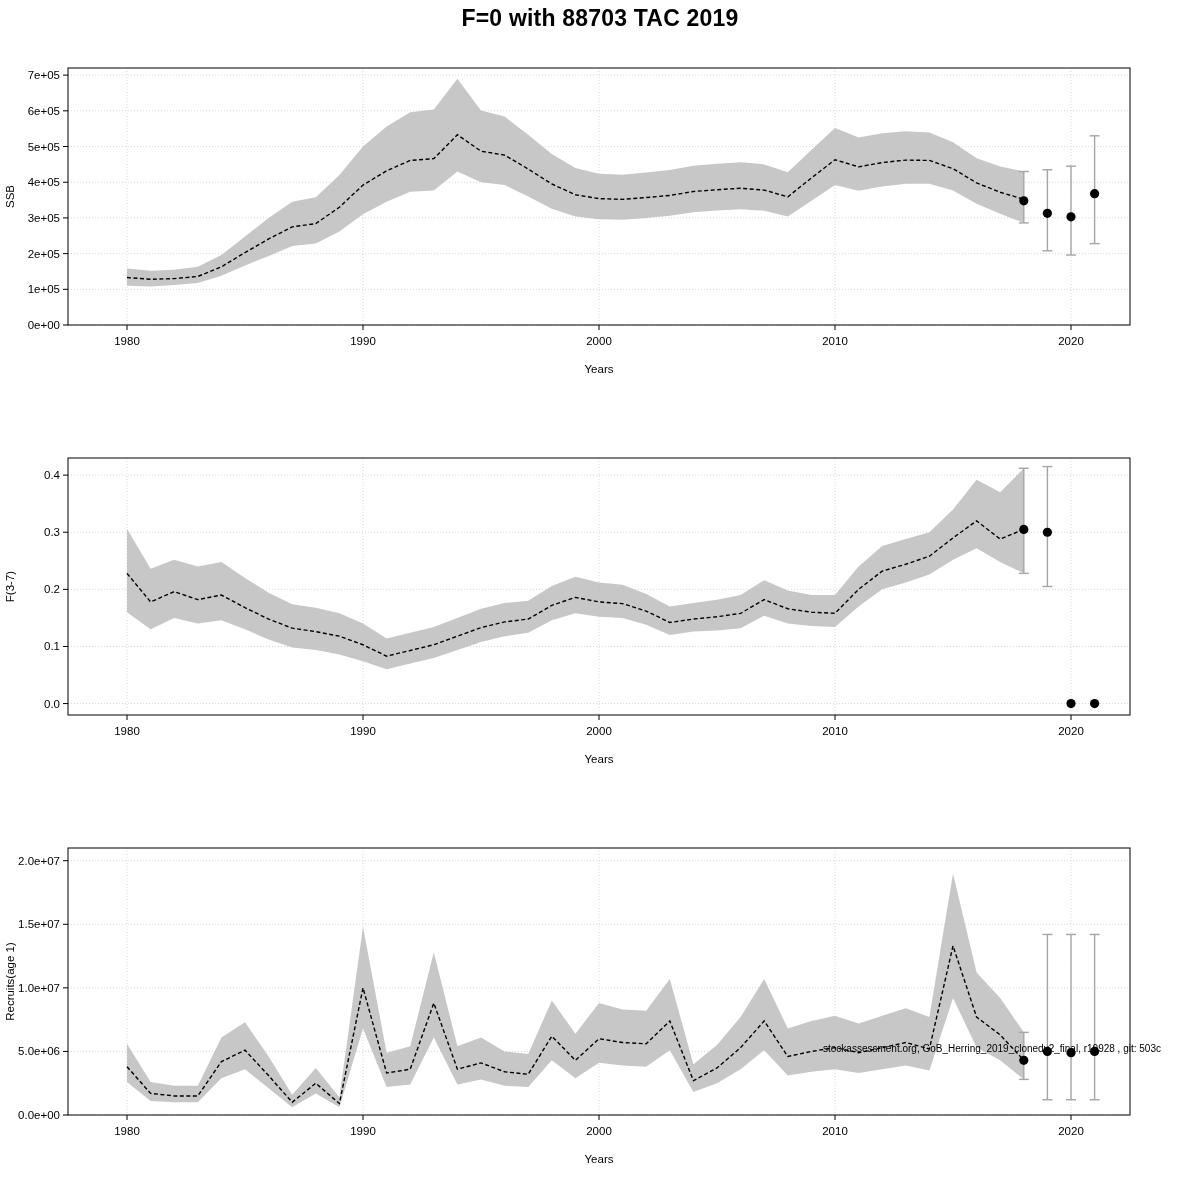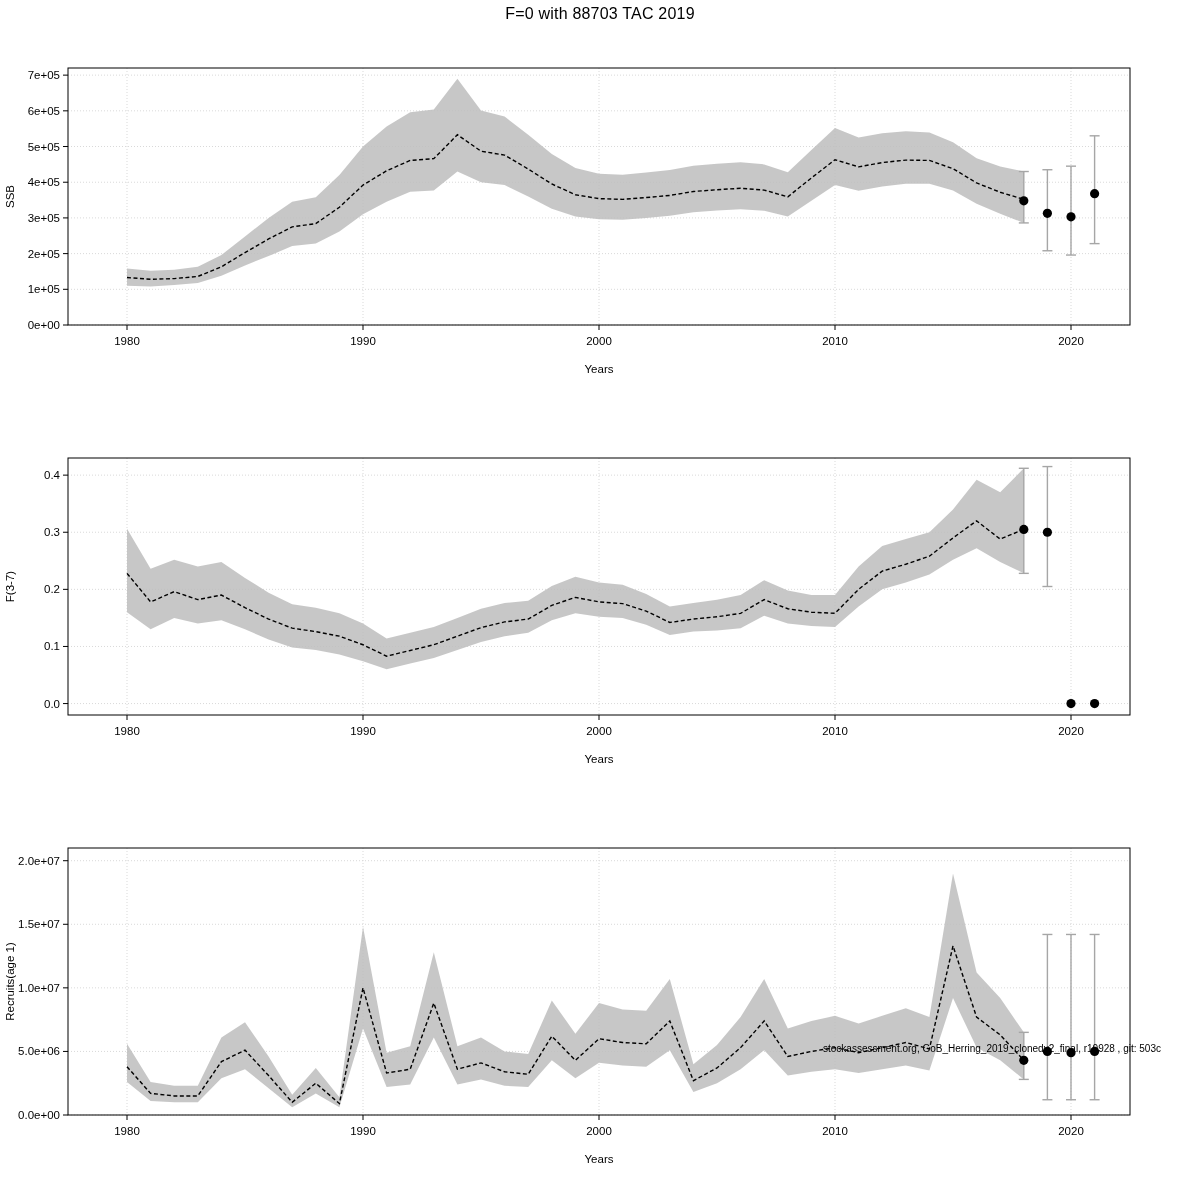--- a/index.html
+++ b/index.html
@@ -18,22 +18,22 @@
     position: relative;
     width: 1200px;
     height: 1200px;
   }
   .main-title {
     position: absolute;
     top: 5px;
     left: 0;
     width: 1200px;
     text-align: center;
-    font-size: 16px;
-    font-weight: normal;
+    font-size: 23px;
+    font-weight: bold;
     letter-spacing: 0.2px;
   }
   .panel {
     position: absolute;
     left: 0;
     width: 1200px;
   }
   #panel-ssb { top: 40px; height: 350px; }
   #panel-f   { top: 430px; height: 350px; }
   #panel-r   { top: 820px; height: 380px; }

